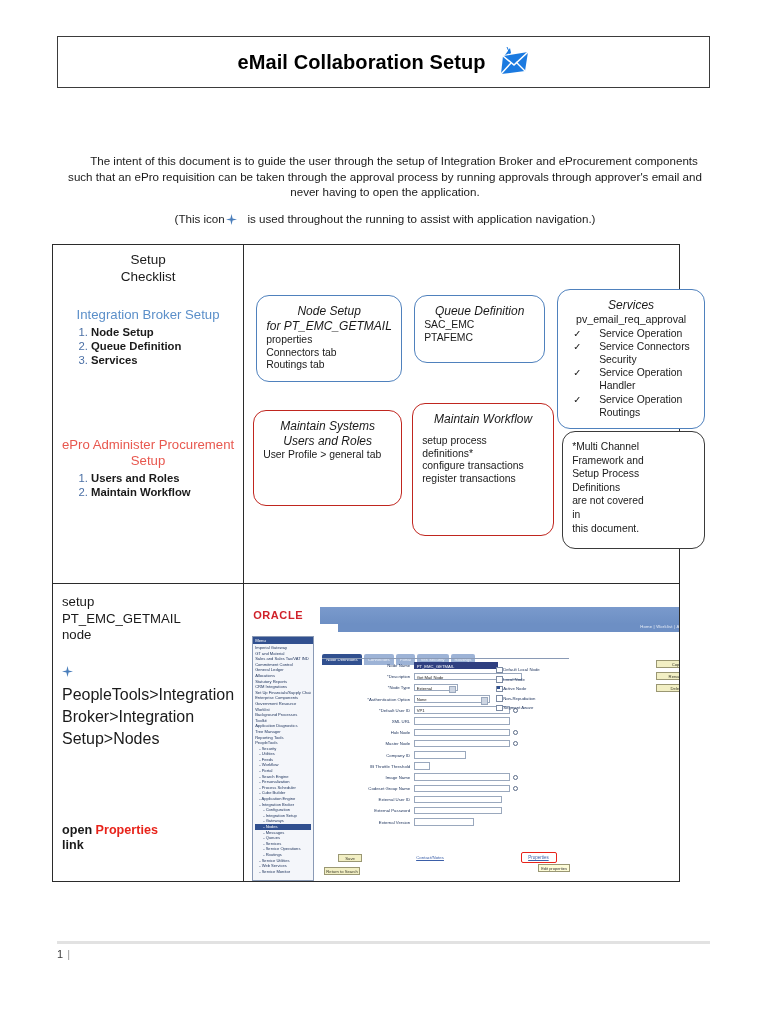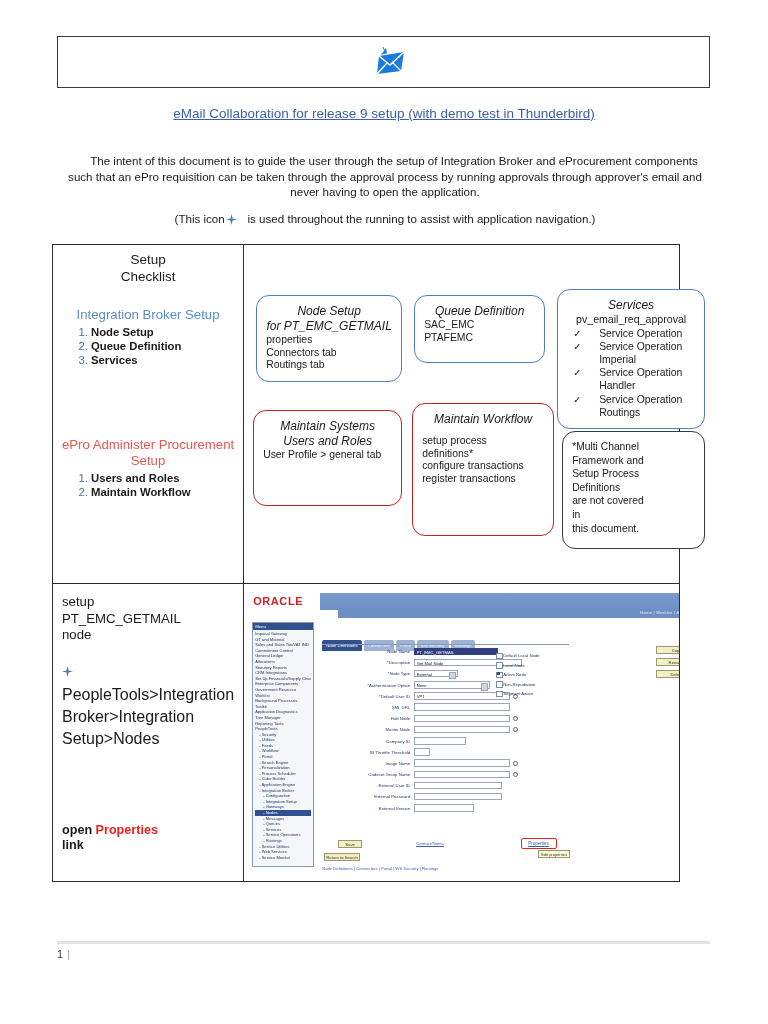--- a/index.html
+++ b/index.html
@@ -209,21 +209,21 @@
   .ps-shot {
     position: relative;
     width: 100%;
     height: 297px;
     background: #ffffff;
     overflow: hidden;
     font-family: "Liberation Sans", sans-serif;
   }
   .ps-inner {
     position: absolute;
-    left: 2px; top: 6px;
+    left: 2px; top: 20px;
     width: 470px; height: 285px;
     background: #fff;
     overflow: hidden;
   }
   .ps-oracle {
     position: absolute; left: 7px; top: 5px;
     font-size: 11px; font-weight: bold;
     color: #d0222a; letter-spacing: 0.6px;
   }
   .ps-banner {
@@ -379,32 +379,32 @@
     font-size: 11px; color: #3a3a3a;
   }
   .footer-num .bar { color: #9a9a9a; margin-left: 4px; }
 </style>
 </head>
 <body>
 
 <div class="page">
 
   <div class="title-box">
+    <span class="title-text">eMail Collaboration Setup</span>
     <span class="title-icon">
       <svg width="32" height="30" viewBox="0 0 32 30">
         <path d="M5 9 L30 5 L27 24 L3 27 Z" fill="#1b7ae0"></path>
         <path d="M5 9 L16 18 L30 5" fill="none" stroke="#ffffff" stroke-width="1.6"></path>
         <path d="M3 27 L13 16 M27 24 L18 15" stroke="#ffffff" stroke-width="1.4" fill="none"></path>
         <path d="M12 1 L7 8 L13 6 Z" fill="#1b7ae0"></path>
         <path d="M9 0 L12 7" stroke="#1b7ae0" stroke-width="1" fill="none"></path>
       </svg>
     </span>
   </div>
 
-  <div class="subtitle-link">eMail Collaboration for release 9 setup (with demo test in Thunderbird)</div>
 
   <div class="intro">
     <span class="indent">The intent of this document is to guide the user through the setup of Integration Broker and eProcurement components such that an ePro requisition can be taken through the approval process by running approvals through approver's email and never having to open the application.</span>
   </div>
 
   <div class="icon-note">
     <span>(This icon</span><span class="nav-diamond">
       <svg width="11" height="11" viewBox="0 0 11 11">
         <path d="M5.5 0 L6.6 4.4 L11 5.5 L6.6 6.6 L5.5 11 L4.4 6.6 L0 5.5 L4.4 4.4 Z" fill="#4a7ebb"></path>
       </svg>
@@ -453,21 +453,21 @@
             <span class="hd">Queue Definition</span>
             <div>SAC_EMC</div>
             <div>PTAFEMC</div>
           </div>
 
           <div class="rbox blue box-services">
             <span class="hd">Services</span>
             <div class="svc-sub">pv_email_req_approval</div>
             <ul class="svc-list">
               <li><span class="ck">✓</span><span>Service Operation</span></li>
-              <li><span class="ck">✓</span><span>Service Operation Imperial</span></li>
+              <li><span class="ck">✓</span><span>Service Connectors Security</span></li>
               <li><span class="ck">✓</span><span>Service Operation Handler</span></li>
               <li><span class="ck">✓</span><span>Service Operation Routings</span></li>
             </ul>
           </div>
 
           <div class="rbox red box-users">
             <span class="hd">Maintain Systems</span>
             <span class="hd">Users and Roles</span>
             <div>User Profile &gt; general tab</div>
           </div>

